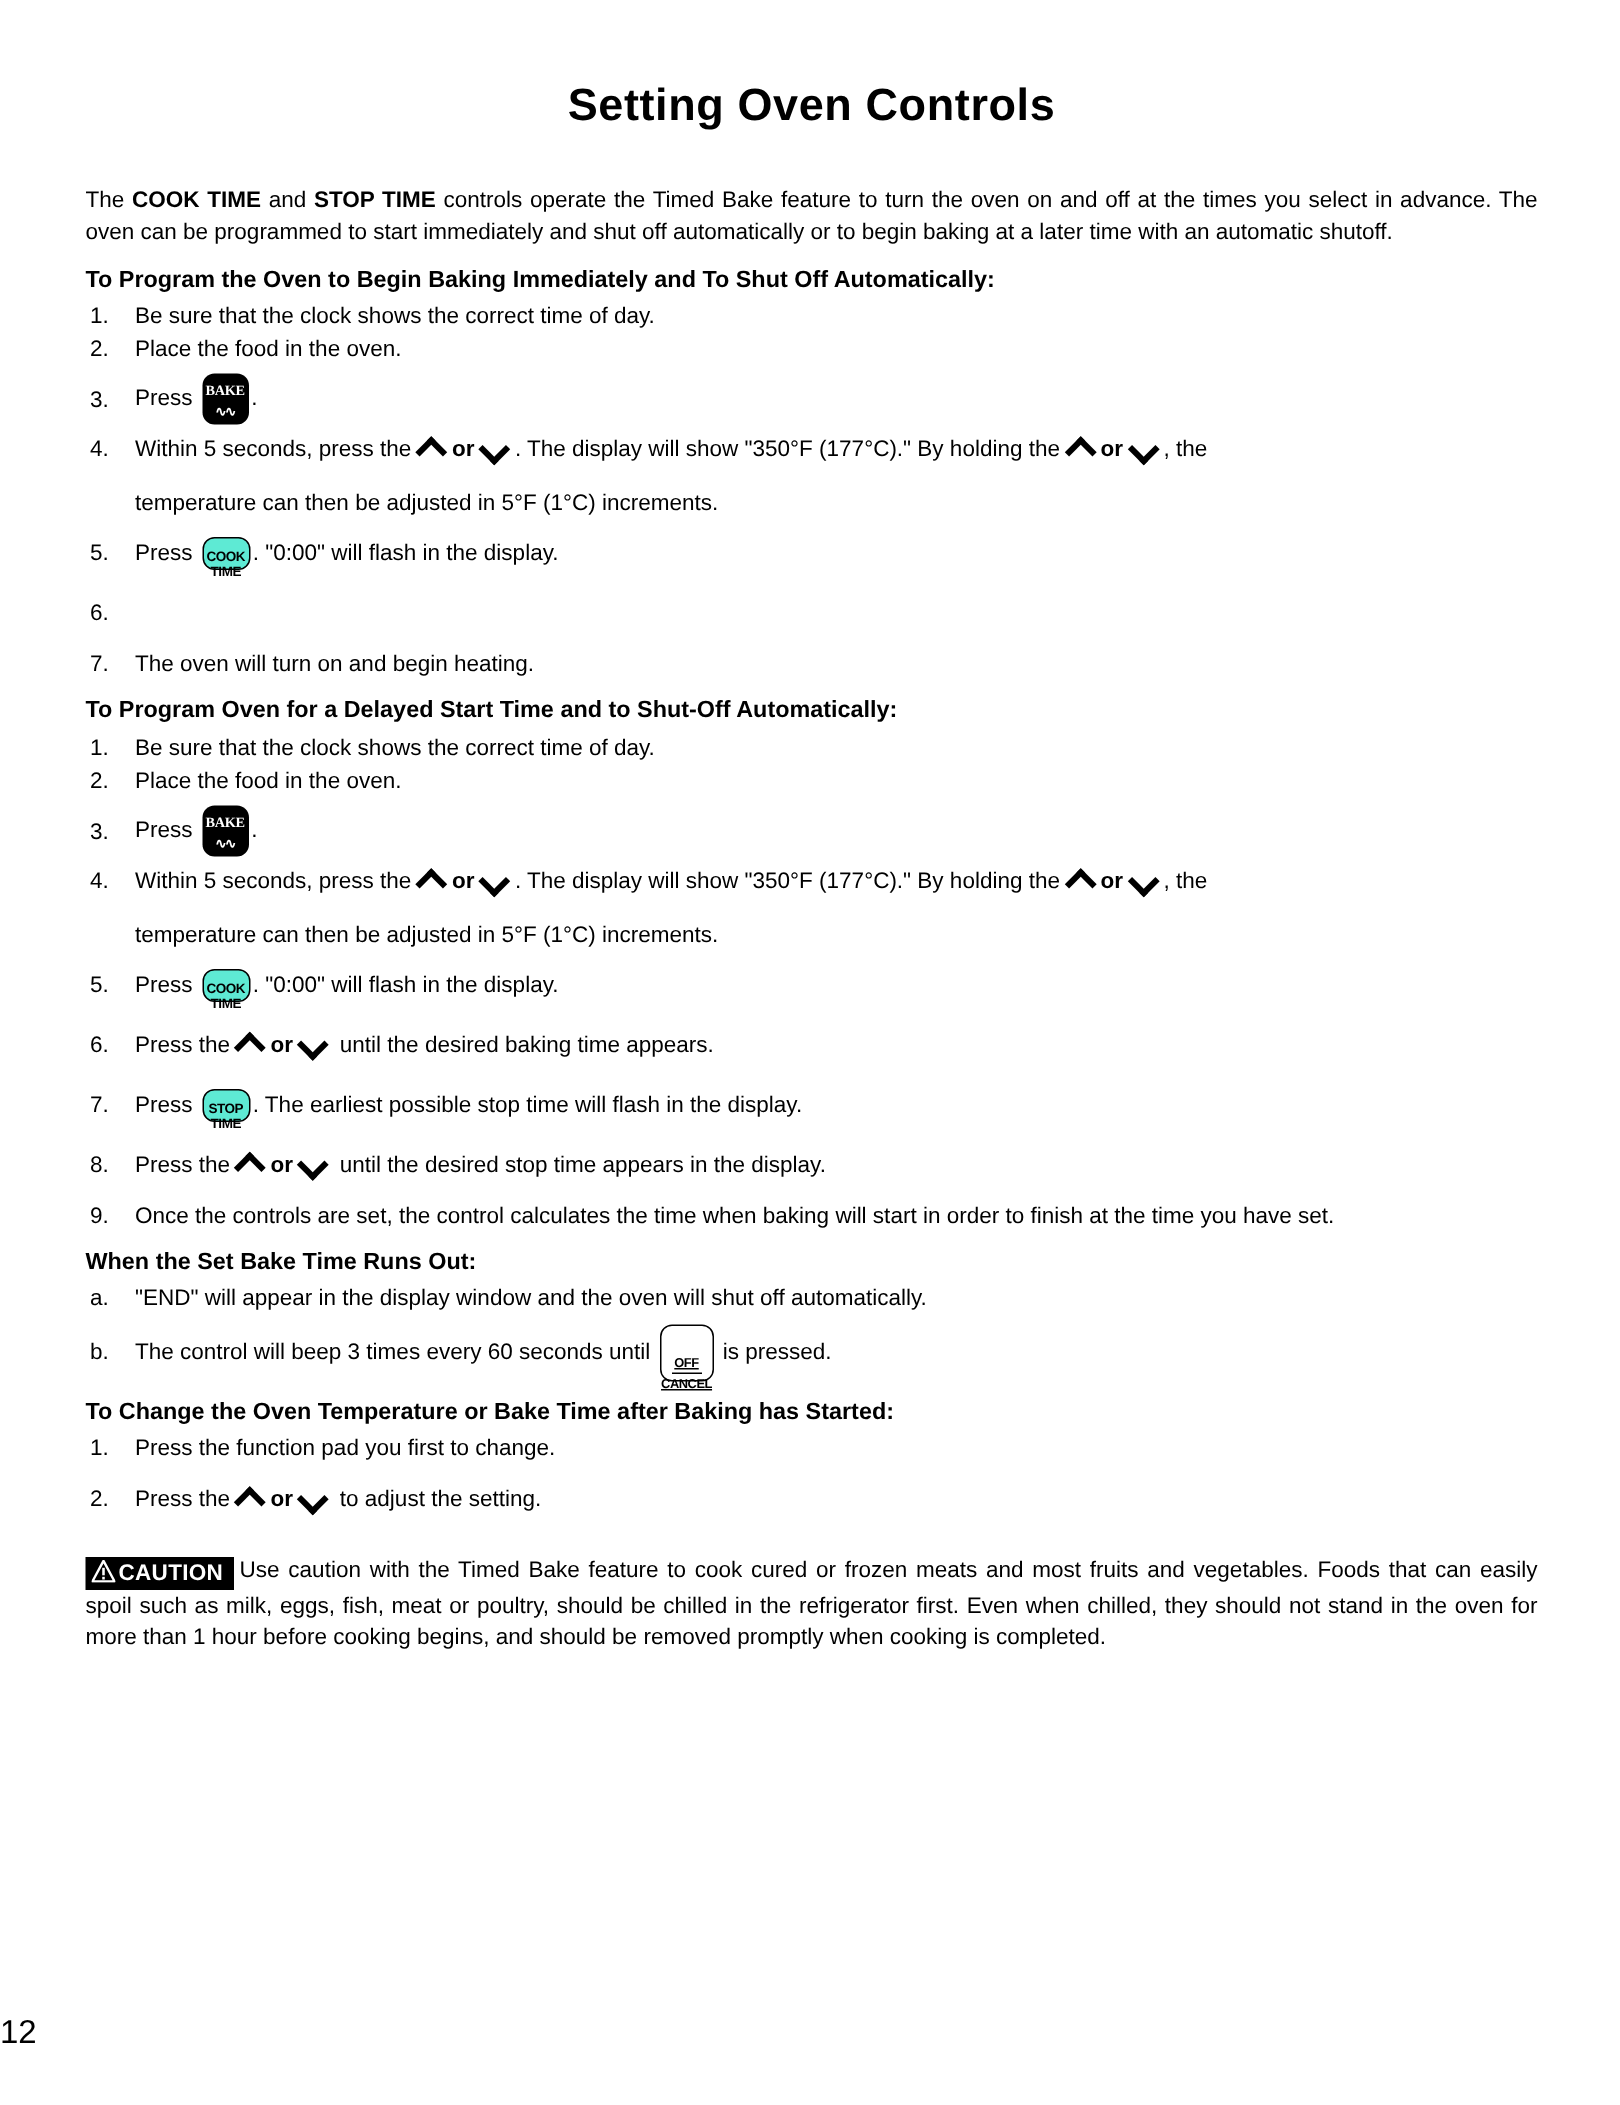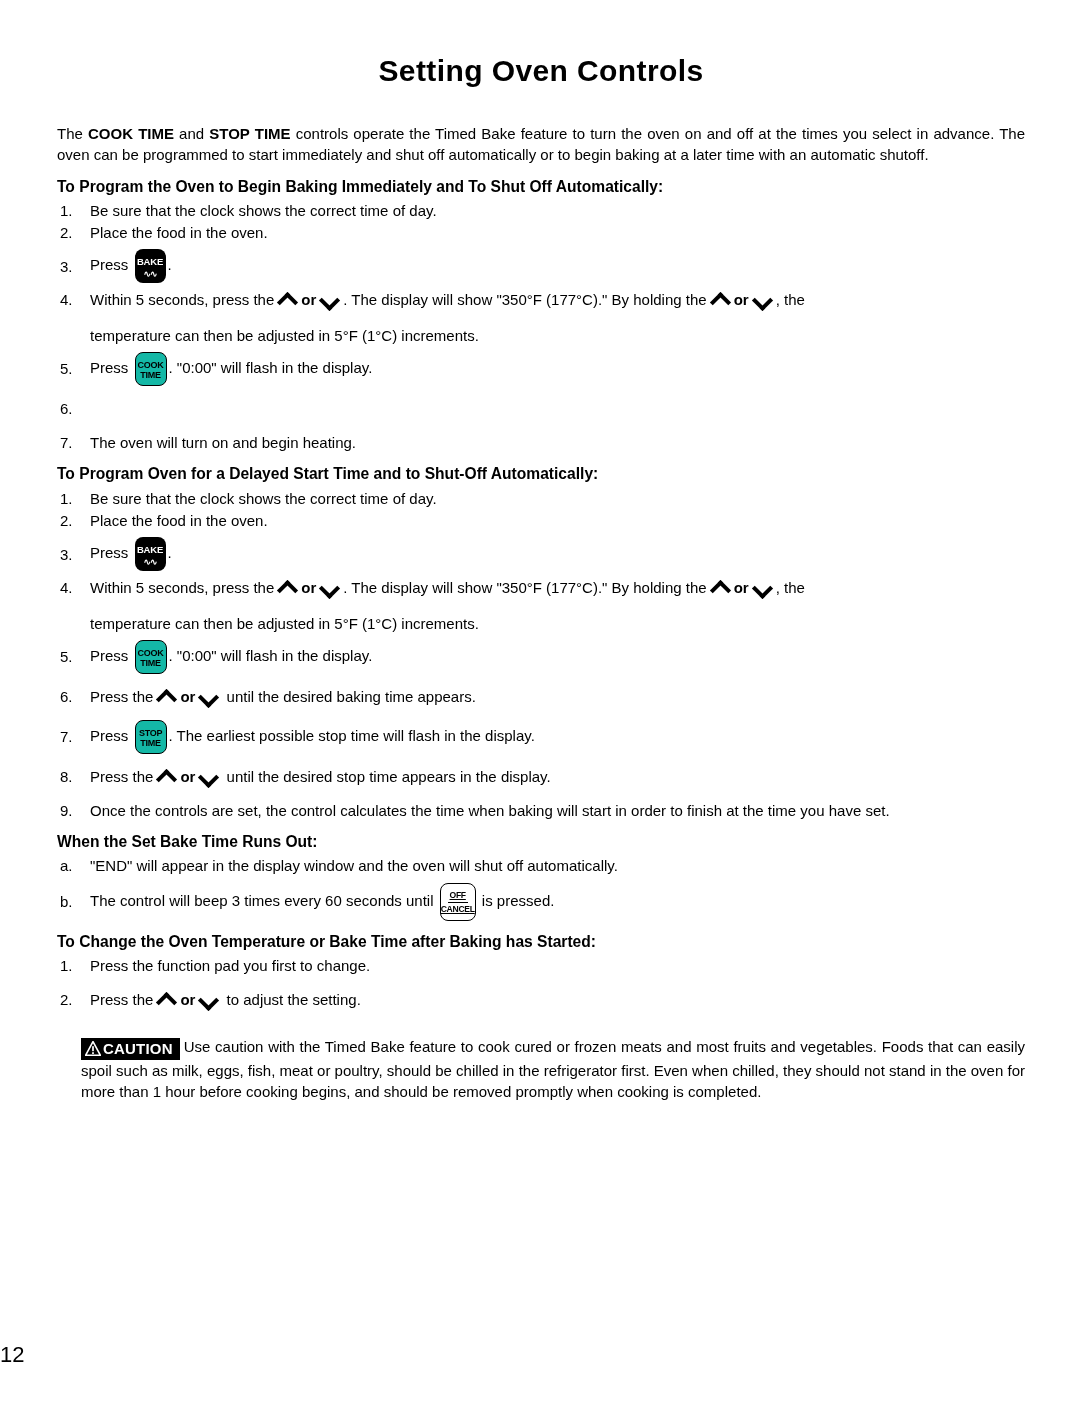--- a/index.html
+++ b/index.html
@@ -134,55 +134,56 @@
     font-weight: bold;
     line-height: 1;
   }
   .key-bake {
     width: 31px;
     height: 34px;
     background: #000;
     border-radius: 8px;
     color: #fff;
     padding-top: 8px;
+    font-family: Liberation Serif, serif;
   }
   .key-bake .kl {
     font-size: 9.5px;
     letter-spacing: -0.2px;
     display: block;
   }
   .key-bake .wave {
     display: block;
     font-size: 9px;
     margin-top: 3px;
     letter-spacing: -1px;
   }
   .key-outline {
     width: 32px;
-    height: 34px;
+    height: 22px;
     border: 1.7px solid #000;
     border-radius: 8px;
-    background: #14b8a6;
+    background: #5eead4;
     color: #000;
     padding-top: 7px;
   }
   .key-outline .kl {
     display: block;
     font-size: 9px;
     letter-spacing: -0.3px;
     line-height: 1.15;
   }
   .key-offcancel {
     width: 36px;
     height: 38px;
     border: 1.7px solid #000;
     border-radius: 8px;
     background: #fff;
     color: #000;
-    padding-top: 7px;
+    padding-top: 20px;
     text-decoration: underline;
   }
   .key-offcancel .kl {
     display: block;
     font-size: 8.6px;
     letter-spacing: -0.3px;
     line-height: 1.1;
   }
   .key-offcancel .kdiv {
     display: block;
@@ -193,21 +194,20 @@
   }
   .inline-key { margin: 0 2px; }
 
   
   .caution-block {
     margin-top: 20px;
     font-size: 15px;
     line-height: 1.42;
     text-align: justify;
     text-justify: inter-word;
-    margin-left: 24px;
   }
   .caution-badge {
     display: inline-block;
     background: #000;
     color: #fff;
     font-weight: bold;
     font-size: 15px;
     padding: 2px 7px 2px 4px;
     letter-spacing: 0.2px;
     vertical-align: -2px;

